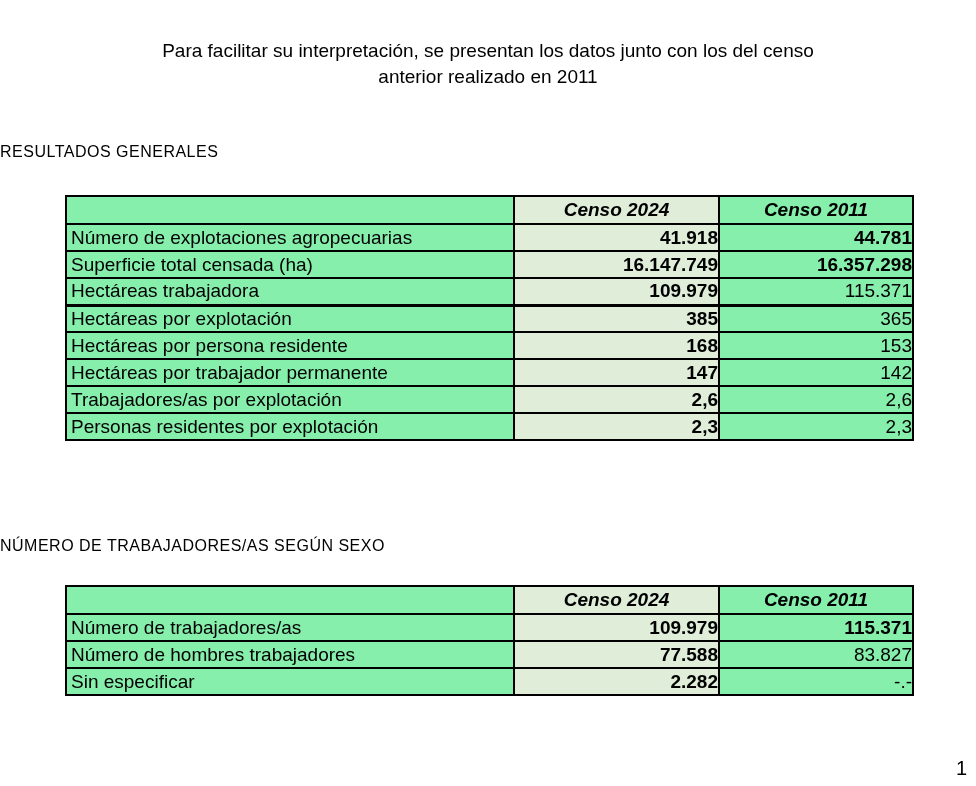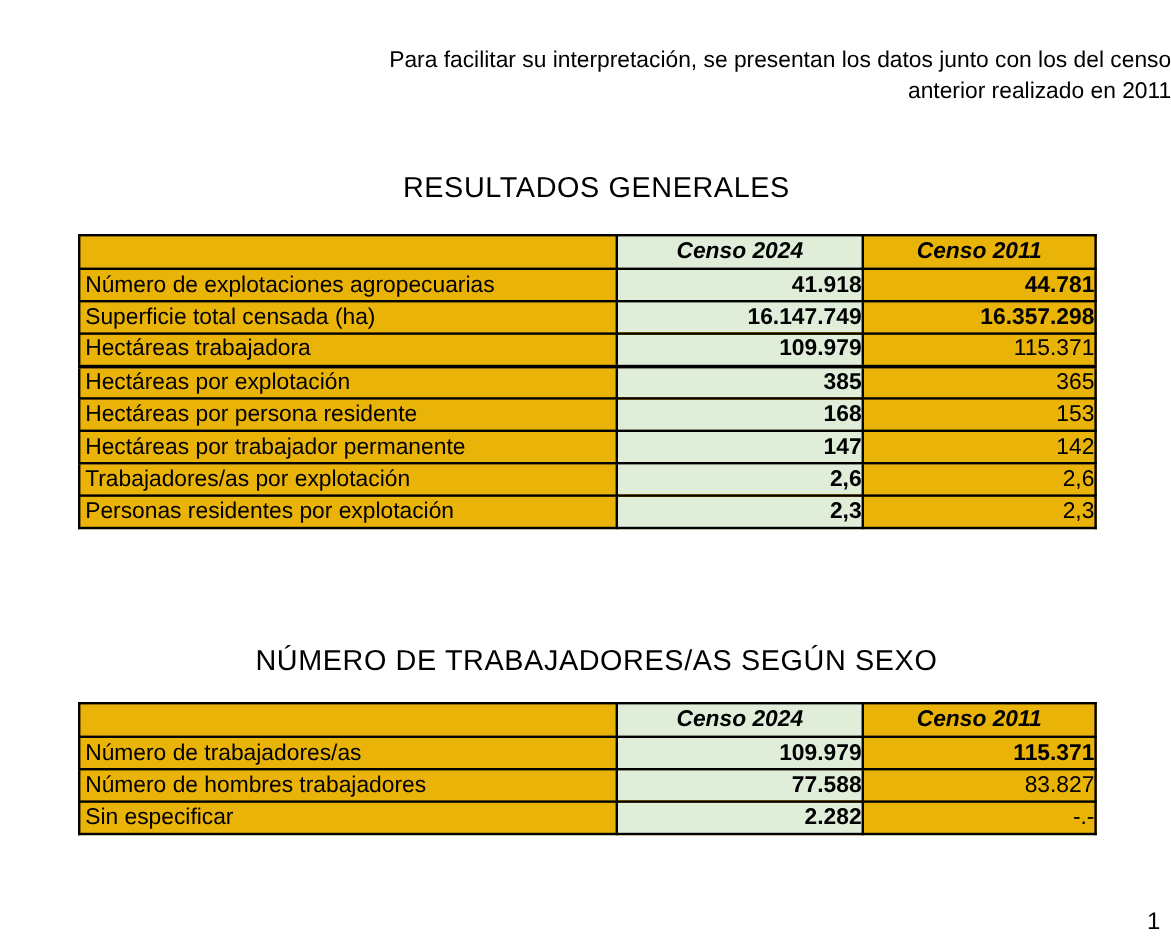--- a/index.html
+++ b/index.html
@@ -13,42 +13,40 @@
     width: 976px;
     height: 786px;
     background: #ffffff;
     overflow: hidden;
   }
   .title-block {
     position: absolute;
     top: 38px;
     left: 0;
     width: 100%;
-    text-align: right;
+    text-align: center;
     font-size: 19px;
     line-height: 26px;
   }
   .section-heading {
     position: absolute;
     left: 0;
     width: 100%;
-    text-align: center;
-    font-size: 24px;
+    font-size: 16px;
     letter-spacing: 0.5px;
-    padding-left: 18px;
   }
   #heading-1 { top: 143px; }
   #heading-2 { top: 537px; }
   table.data-table {
     position: absolute;
     left: 65px;
     width: 847px;
     border-collapse: collapse;
     table-layout: fixed;
-    background: #eab308;
+    background: #86efac;
   }
   #table-1 { top: 195px; }
   #table-2 { top: 585px; }
   col.c1 { width: 448px; }
   col.c2 { width: 205px; }
   col.c3 { width: 194px; }
   .data-table th, .data-table td {
     border: 2px solid #000;
     font-size: 19px;
     height: 27px;

